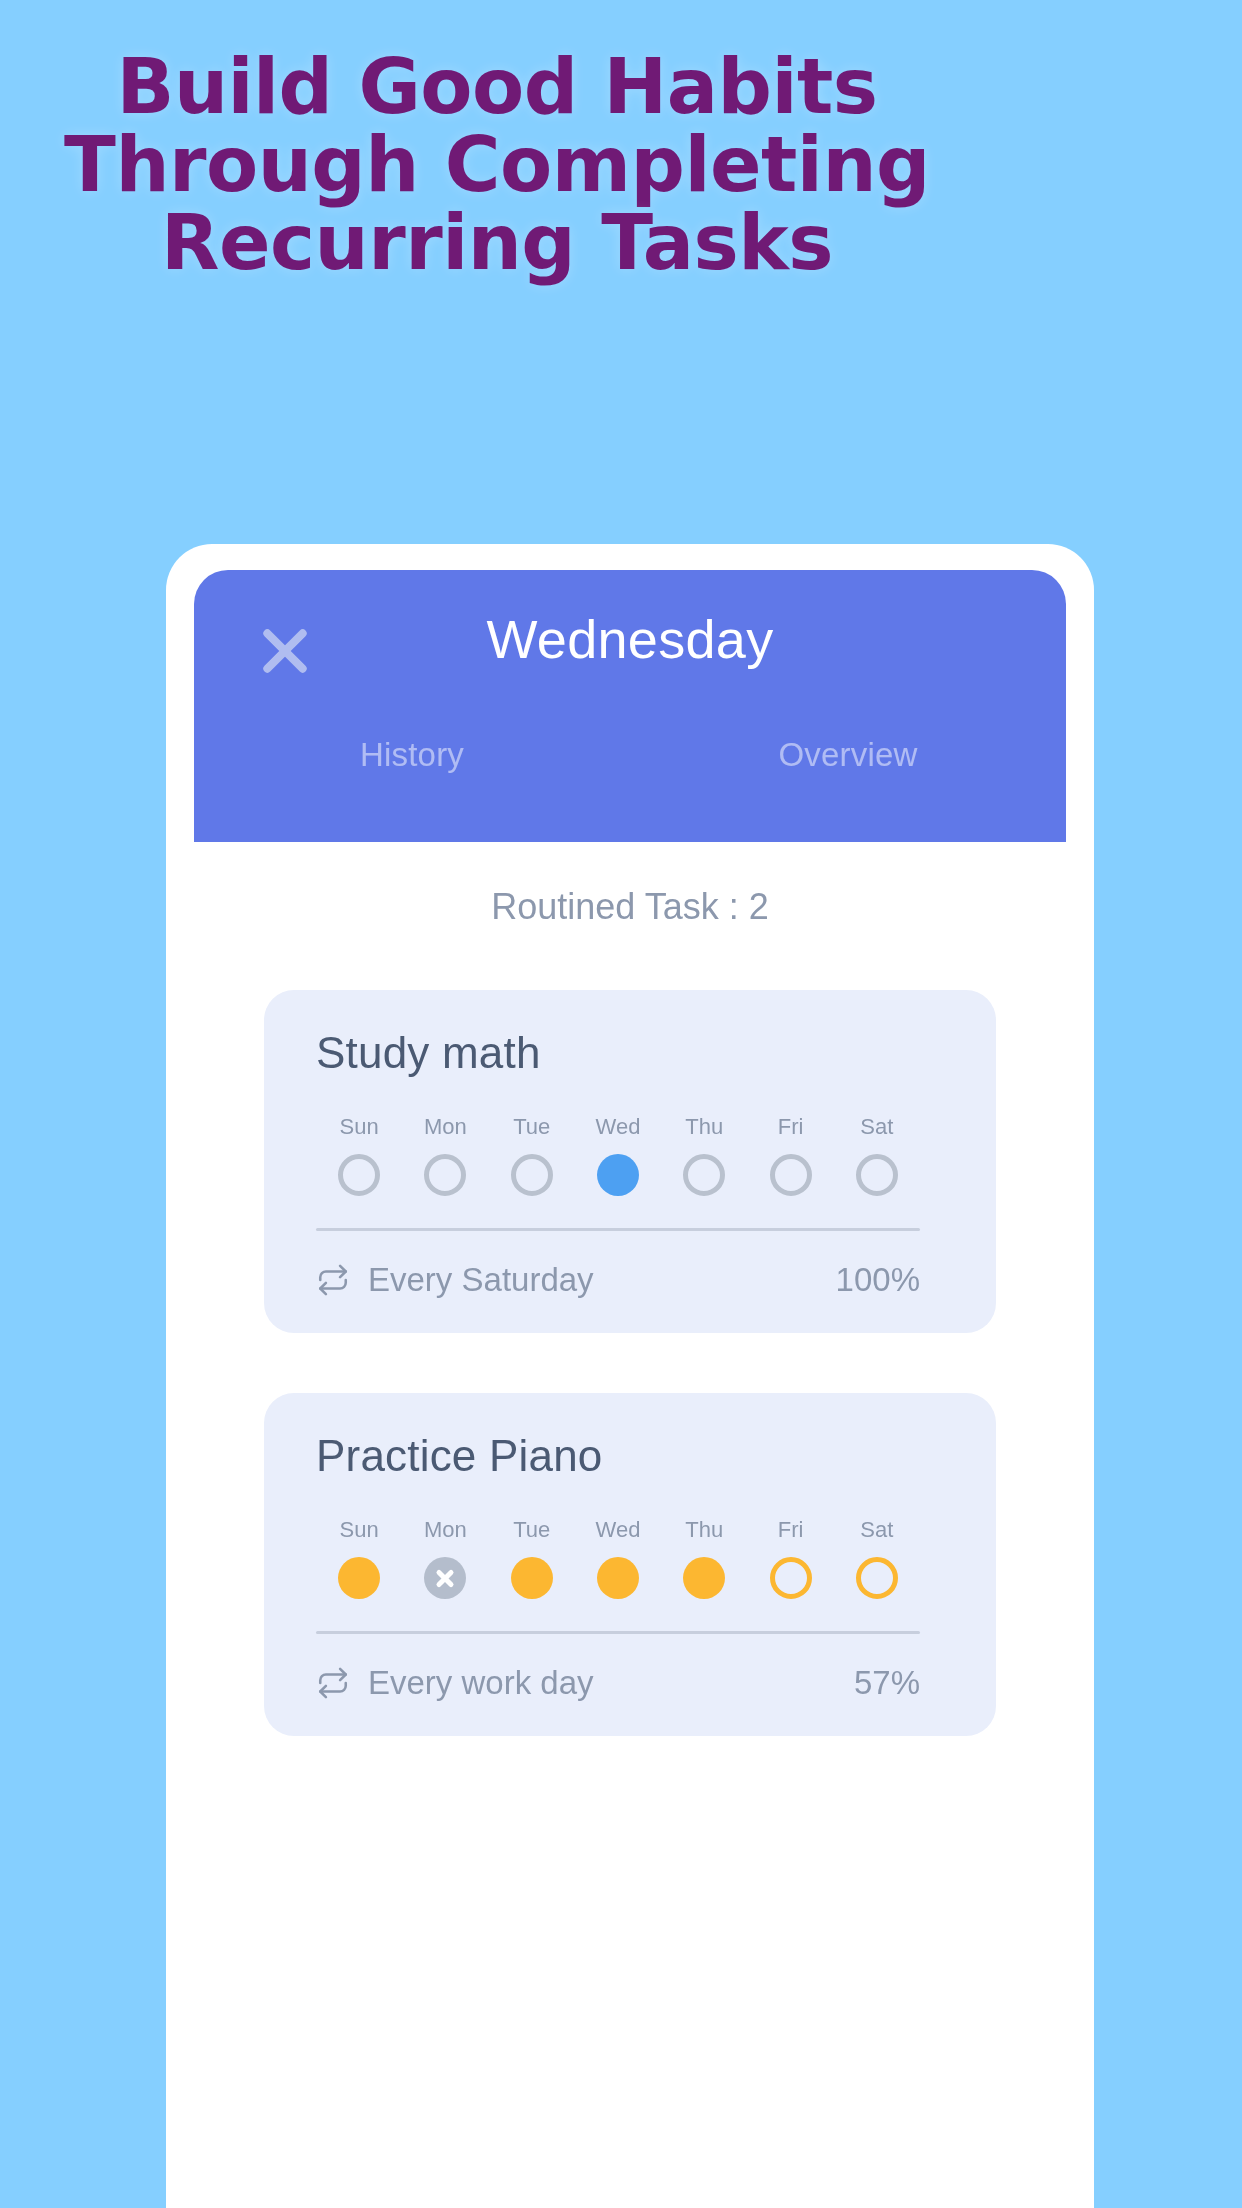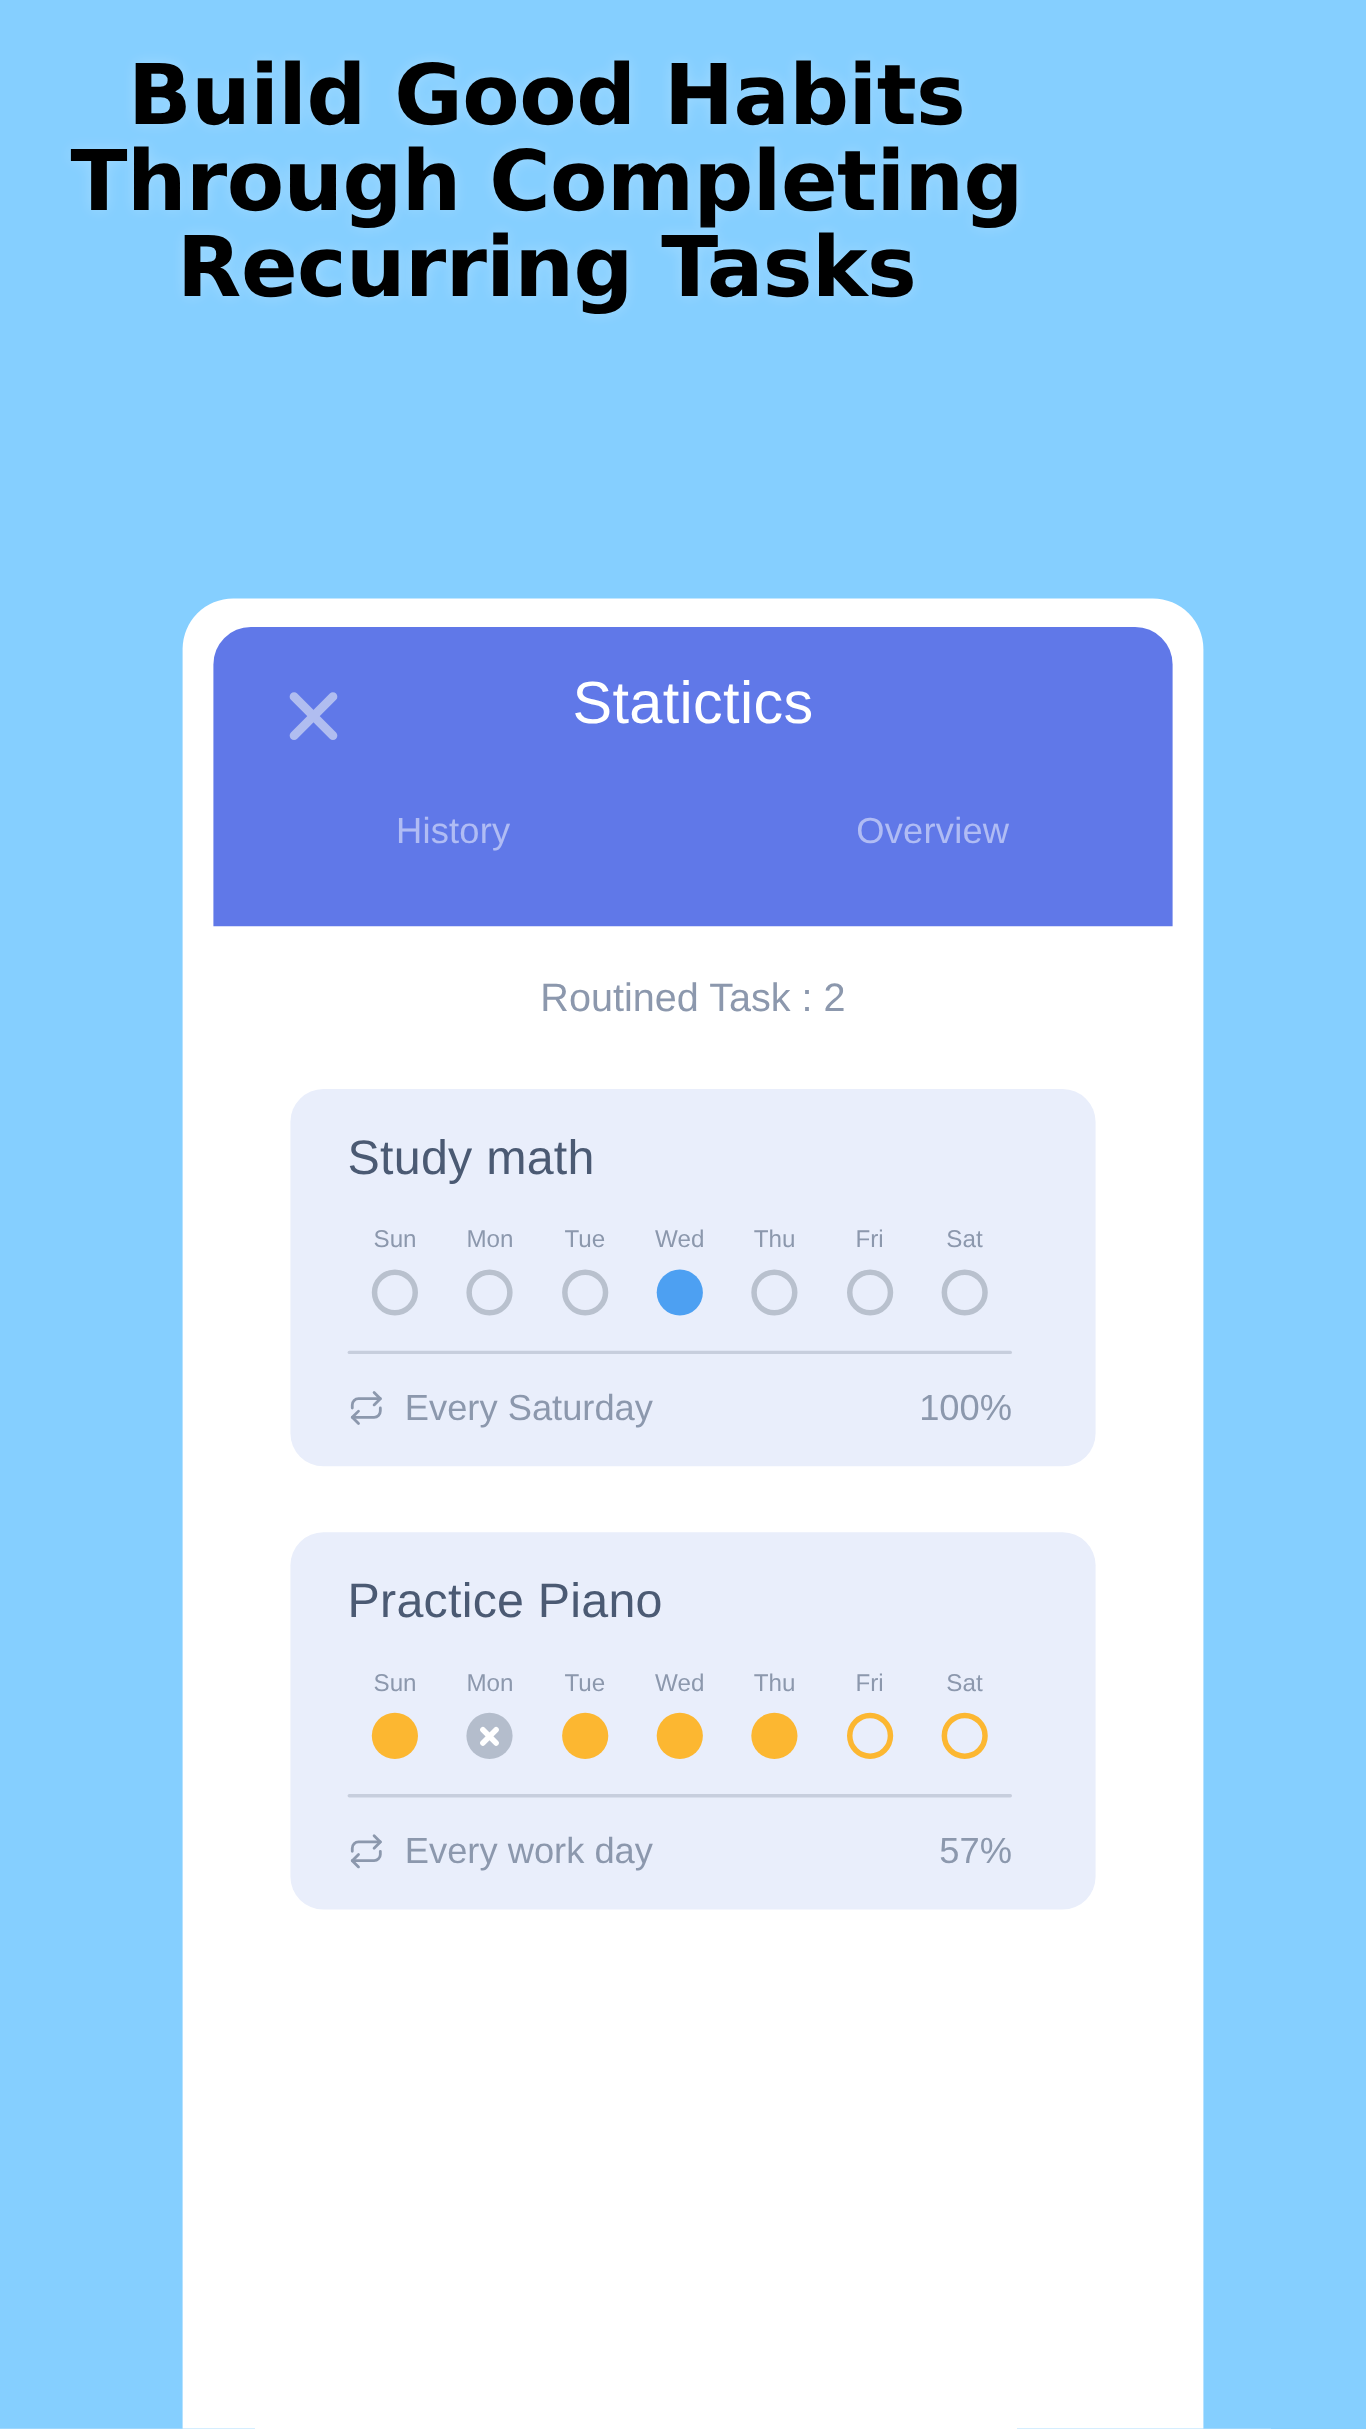--- a/index.html
+++ b/index.html
@@ -16,21 +16,21 @@
     position: relative;
   }
 
   
   .headline {
     position: absolute;
     top: 48px;
     left: 0;
     width: 994px;
     text-align: center;
-    color: #000000;
+    color: #701a75;
     font-family: "DejaVu Sans", sans-serif;
     font-weight: bold;
     font-size: 76px;
     line-height: 78px;
     letter-spacing: -0.5px;
     text-shadow: 0 0 14px rgba(255,255,255,0.22);
   }
   .headline .hl-line { display: block; white-space: nowrap; }
 
   
@@ -228,21 +228,21 @@
   <span class="hl-line">Build Good Habits</span>
   <span class="hl-line">Through Completing</span>
   <span class="hl-line">Recurring Tasks</span>
 </div>
 
 <div class="phone-frame">
 
   <div class="app-header">
     <div class="header-top">
       <div class="close-icon"></div>
-      <div class="app-title">Statictics</div>
+      <div class="app-title">Wednesday</div>
     </div>
     <div class="tabs">
       <div class="tab">History</div>
       <div class="tab">Overview</div>
     </div>
   </div>
 
   <div class="content">
 
     <div class="routined-count">Routined Task : 2</div>

